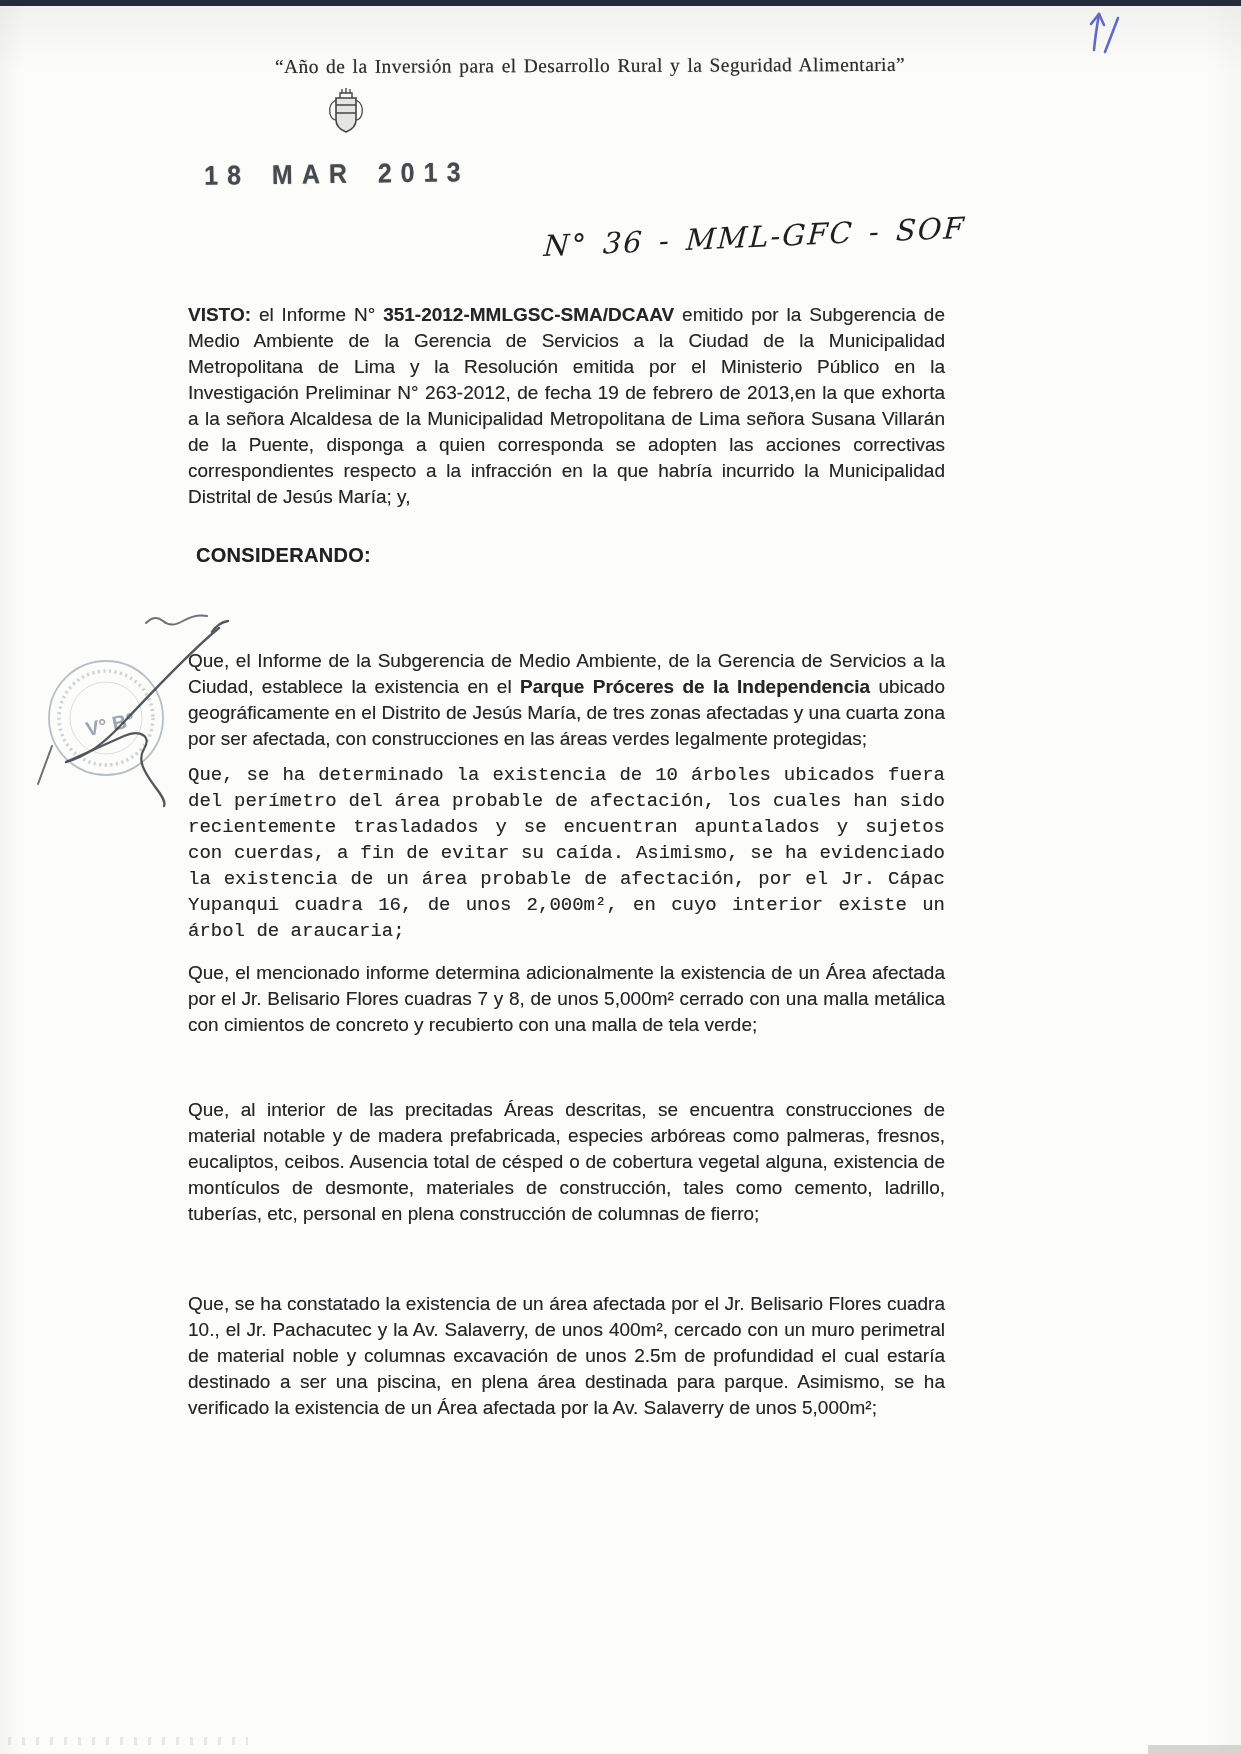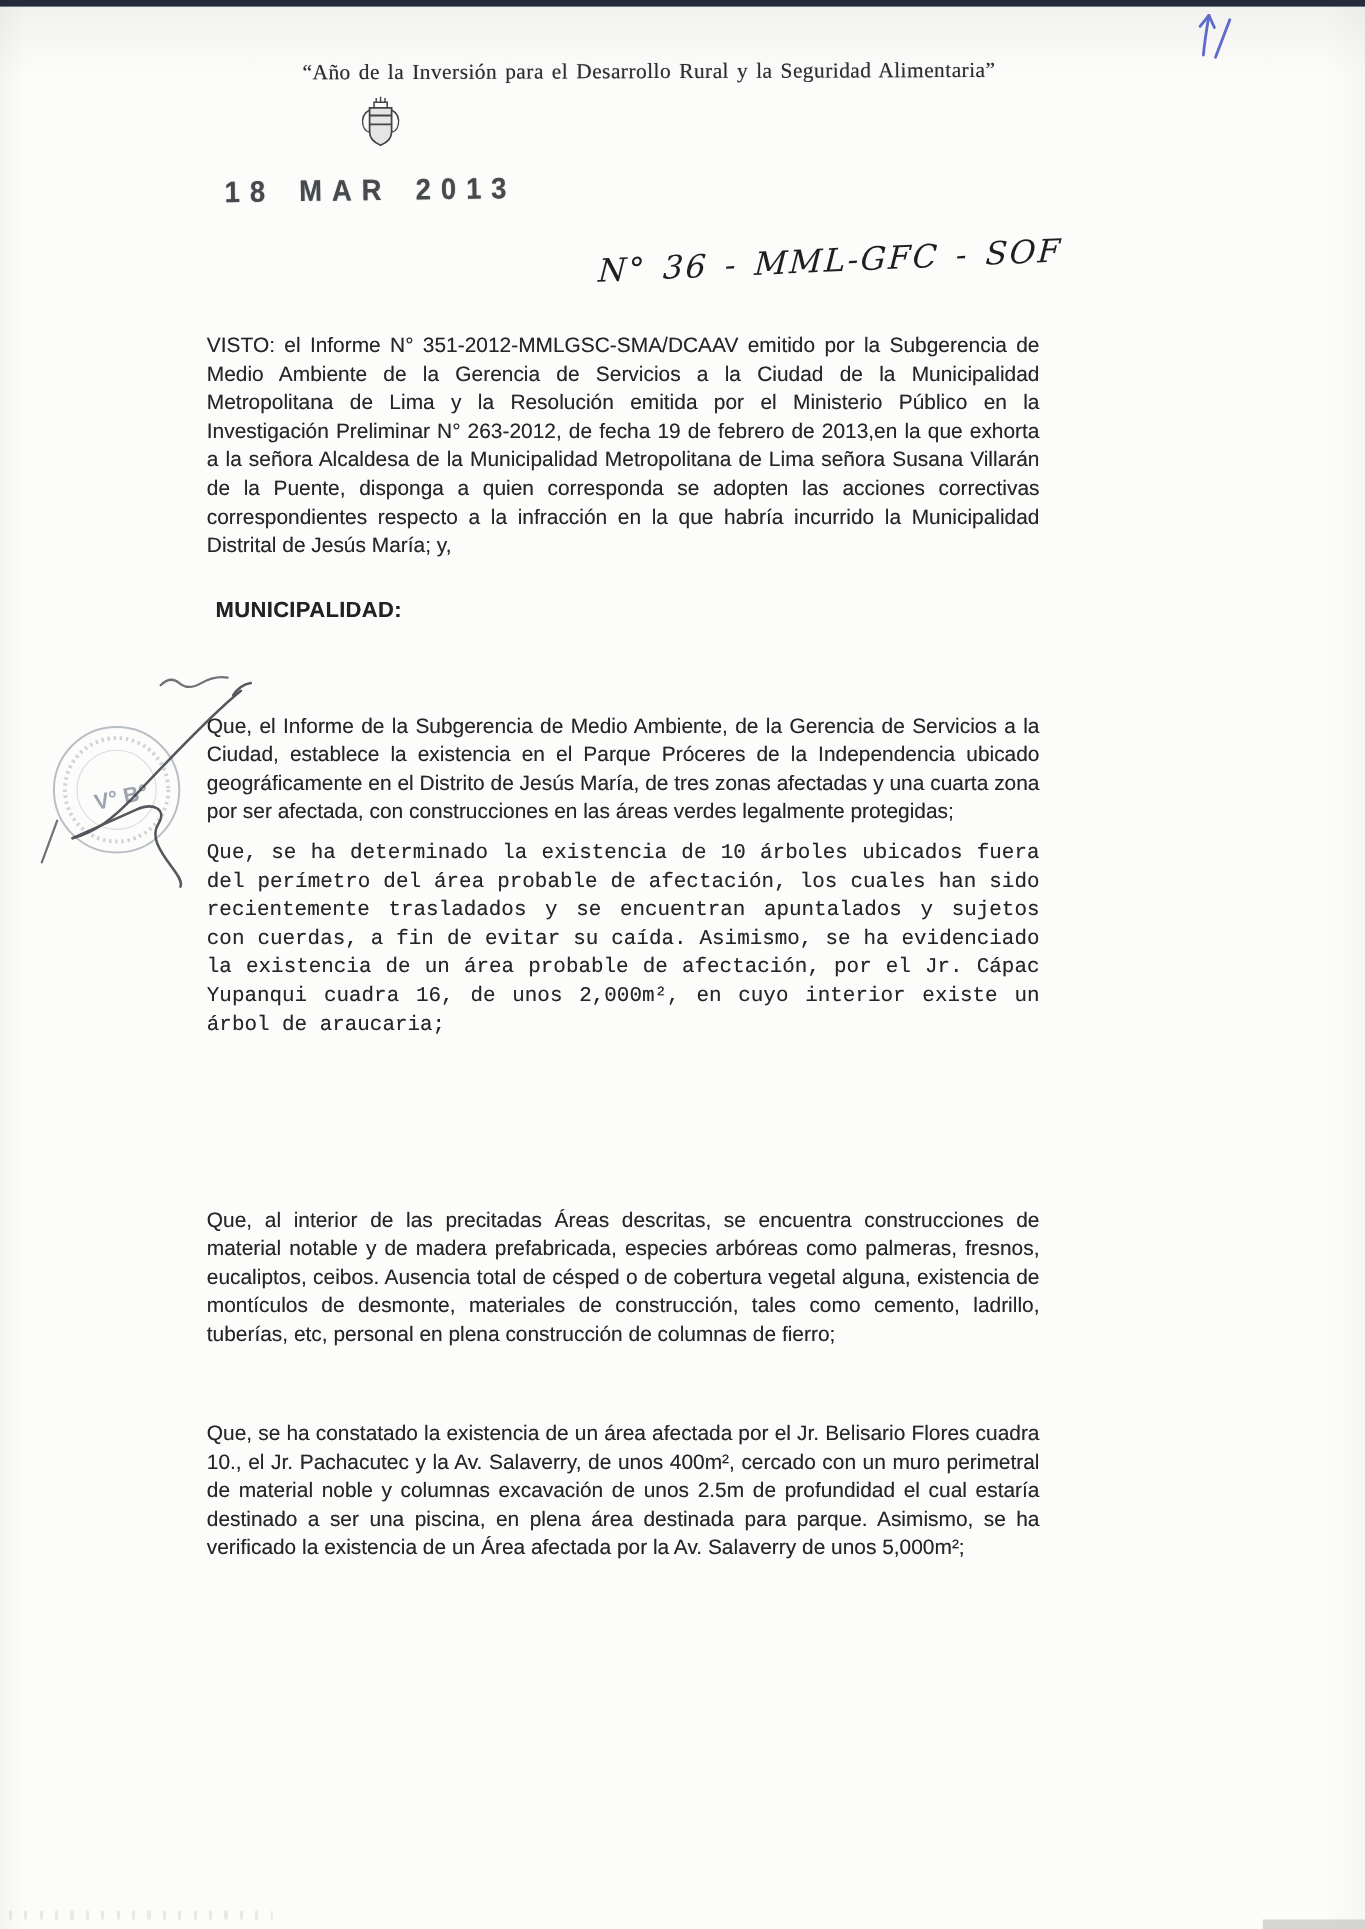--- a/index.html
+++ b/index.html
@@ -62,21 +62,21 @@
     transform:rotate(-2.5deg) skewX(-6deg);
     transform-origin:left top;
   }
   .body-text{
     position:absolute;left:188px;width:757px;
     font-size:19px;line-height:26px;
     text-align:justify;
     color:#262628;
     text-shadow:0 0 .55px rgba(40,40,44,.45);
   }
-  .body-text .b{font-weight:normal;}
+  .body-text .b{font-weight:bold;}
   .visto{top:283px;}
   .considerando{
     position:absolute;top:544px;left:196px;
     font-size:20px;font-weight:bold;letter-spacing:.3px;
     color:#222224;text-shadow:0 0 .6px rgba(30,30,34,.5);
   }
   .p1{top:629px;}
   .p2{top:743px;font-family:Liberation Mono, monospace;}
   .p3{top:941px;}
   .p4{top:1078px;}
@@ -116,26 +116,27 @@
   </svg>
 
 
   <div class="date-stamp">18 MAR 2013</div>
 
 
   <div class="res-number">N° 36 - MML-GFC - SOF</div>
 
   <p class="body-text visto"><span class="b">VISTO:</span><span> el Informe N° </span><span class="b">351-2012-MMLGSC-SMA/DCAAV</span><span> emitido por la Subgerencia de Medio Ambiente de la Gerencia de Servicios a la Ciudad de la Municipalidad Metropolitana de Lima y la Resolución emitida por el Ministerio Público en la Investigación Preliminar N° 263-2012, de fecha 19 de febrero de 2013,en la que exhorta a la señora Alcaldesa de la Municipalidad Metropolitana de Lima señora Susana Villarán de la Puente, disponga a quien corresponda se adopten las acciones correctivas correspondientes respecto a la infracción en la que habría incurrido la Municipalidad Distrital de Jesús María; y,</span></p>
 
-  <div class="considerando">MUNICIPALIDAD:</div>
+  <div class="considerando">CONSIDERANDO:</div>
 
   <p class="body-text p1"><span>Que, el Informe de la Subgerencia de Medio Ambiente, de la Gerencia de Servicios a la Ciudad,  establece la existencia en el </span><span class="b">Parque Próceres de la Independencia</span><span> ubicado geográficamente en el Distrito de Jesús María, de tres zonas afectadas y una cuarta zona por ser afectada, con construcciones en las áreas verdes legalmente protegidas;</span></p>
 
   <p class="body-text p2">Que, se ha determinado la existencia de 10 árboles ubicados fuera del perímetro del área probable de afectación, los cuales han sido recientemente trasladados y se encuentran apuntalados y sujetos con cuerdas, a fin de evitar su caída. Asimismo, se ha evidenciado la existencia de un área probable de afectación, por el Jr. Cápac Yupanqui cuadra 16, de unos 2,000m², en cuyo interior existe un árbol de araucaria;</p>
 
+  <p class="body-text p3">Que, el mencionado informe determina adicionalmente la existencia de un Área afectada por el Jr. Belisario Flores cuadras 7 y 8, de unos 5,000m²  cerrado con una malla metálica con cimientos de concreto y recubierto con una malla de tela verde;</p>
 
   <p class="body-text p4">Que, al interior de las precitadas Áreas descritas, se encuentra construcciones de material notable y de madera prefabricada, especies arbóreas como palmeras, fresnos, eucaliptos, ceibos. Ausencia total de césped o de cobertura vegetal alguna, existencia de montículos de desmonte, materiales de construcción, tales como cemento, ladrillo, tuberías, etc, personal en plena construcción de columnas de fierro;</p>
 
   <p class="body-text p5">Que, se ha constatado la existencia de un área afectada por el Jr. Belisario Flores cuadra 10., el Jr. Pachacutec y la Av. Salaverry, de unos 400m², cercado con un muro perimetral de material noble y columnas excavación de unos 2.5m de profundidad el cual estaría destinado a ser una piscina, en plena área destinada para  parque. Asimismo, se ha verificado la existencia de un Área afectada por la Av. Salaverry de unos 5,000m²;</p>
 
   <svg class="approval-stamp" viewBox="0 0 215 205">
     <g>
       <circle cx="80" cy="112" r="57" fill="none" stroke="#a2a9b4" stroke-width="1.8" opacity=".75"></circle>
       <circle cx="80" cy="112" r="47" fill="none" stroke="#aab0ba" stroke-width="3.5" stroke-dasharray="2.2 3.4" opacity=".55"></circle>
       <circle cx="80" cy="112" r="36" fill="none" stroke="#b0b6bf" stroke-width="1" opacity=".45"></circle>

